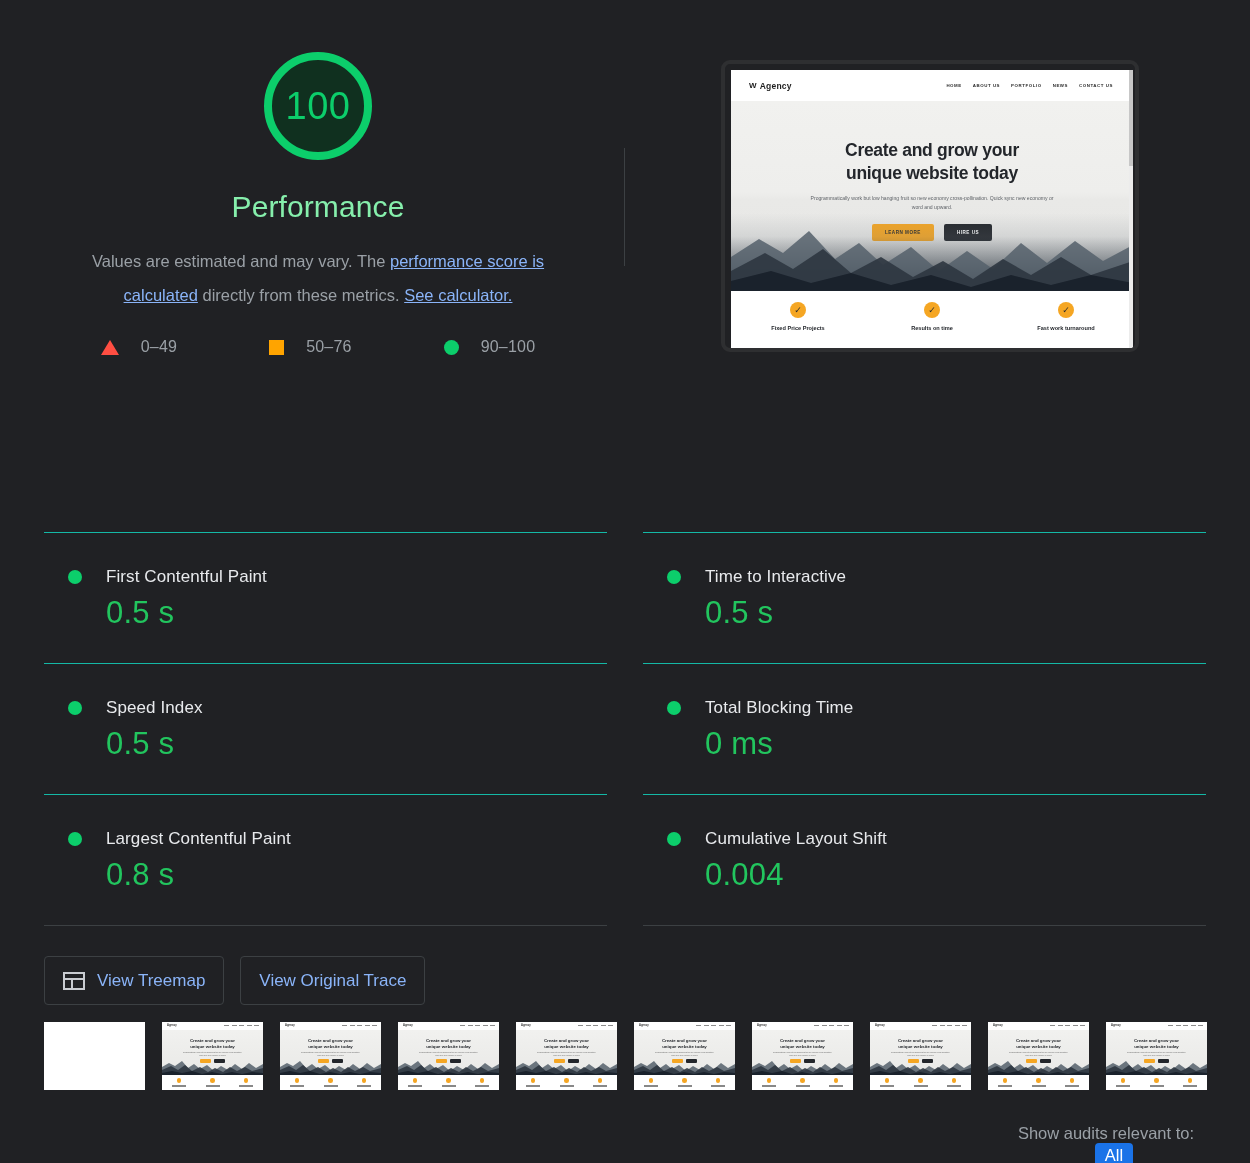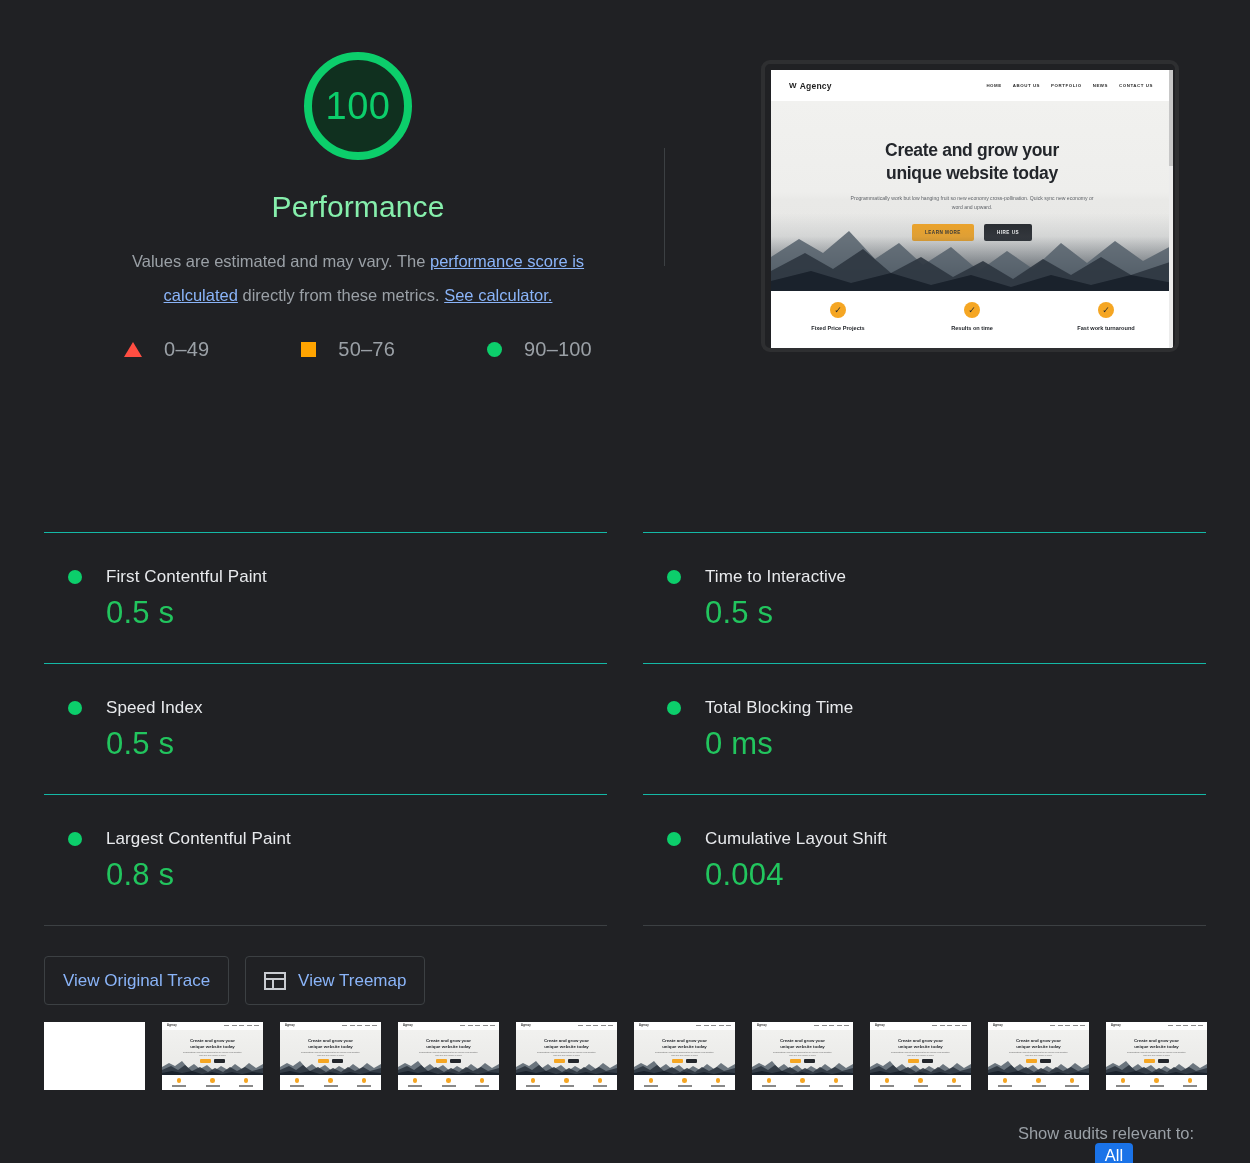--- a/index.html
+++ b/index.html
@@ -3,21 +3,21 @@
 <meta charset="utf-8">
 <style>
   * { box-sizing: border-box; margin: 0; padding: 0; }
   html, body {
     width: 1250px;
     height: 1163px;
     background: #202124;
     font-family: "Liberation Sans", sans-serif;
     overflow: hidden;
   }
-  .page { position: relative; width: 1250px; height: 1163px; padding-left: 40px; }
+  .page { position: relative; width: 1250px; height: 1163px; }
 
   
   .top { position: relative; height: 470px; }
 
   .gauge-col {
     position: absolute;
     left: 44px; top: 44px; width: 548px;
     display: flex; flex-direction: column; align-items: center;
   }
   .gauge-wrap { position: relative; width: 124px; height: 124px; }
@@ -37,21 +37,21 @@
     margin-top: 20px;
     width: 530px; text-align: center;
     font-size: 16.5px; line-height: 34px; color: #9aa0a6;
   }
   .gauge-desc a { color: #8ab4f8; text-decoration: underline; }
 
   .legend {
     margin-top: 26px;
     display: flex; align-items: center;
     gap: 0;
-    font-size: 20px; color: #9aa0a6;
+    font-size: 16px; color: #9aa0a6;
   }
   .legend-item { display: flex; align-items: center; }
   .legend-item + .legend-item { margin-left: 92px; }
   .legend-label { margin-left: 22px; letter-spacing: 0.2px; }
   .ico-tri {
     width: 0; height: 0;
     border-left: 9px solid transparent;
     border-right: 9px solid transparent;
     border-bottom: 15px solid #ff4e42;
   }
@@ -387,32 +387,32 @@
       <div class="metric-head">
         <span class="metric-dot"></span>
         <span class="metric-name">Cumulative Layout Shift</span>
       </div>
       <div class="metric-value">0.004</div>
     </div>
   </div>
 
   <div class="actions">
     <button class="btn">
-      <span>View Original Trace</span>
-    </button>
-    <button class="btn">
       <span class="treemap-icon">
         <svg viewBox="0 0 22 18" width="22" height="18" aria-hidden="true">
           <rect x="1" y="1" width="20" height="16" fill="none" stroke="#c9ccd1" stroke-width="2"></rect>
           <line x1="1" y1="7" x2="21" y2="7" stroke="#c9ccd1" stroke-width="2"></line>
           <line x1="9" y1="7" x2="9" y2="17" stroke="#c9ccd1" stroke-width="2"></line>
         </svg>
       </span>
       <span>View Treemap</span>
     </button>
+    <button class="btn">
+      <span>View Original Trace</span>
+    </button>
   </div>
 
   <div class="filmstrip" id="filmstrip">
       <div class="frame"></div>
       <div class="frame">
         <div class="fs-nav">
           <span class="fs-logo">Agency</span>
           <span class="fs-links">
             <i></i>
             <i></i>

